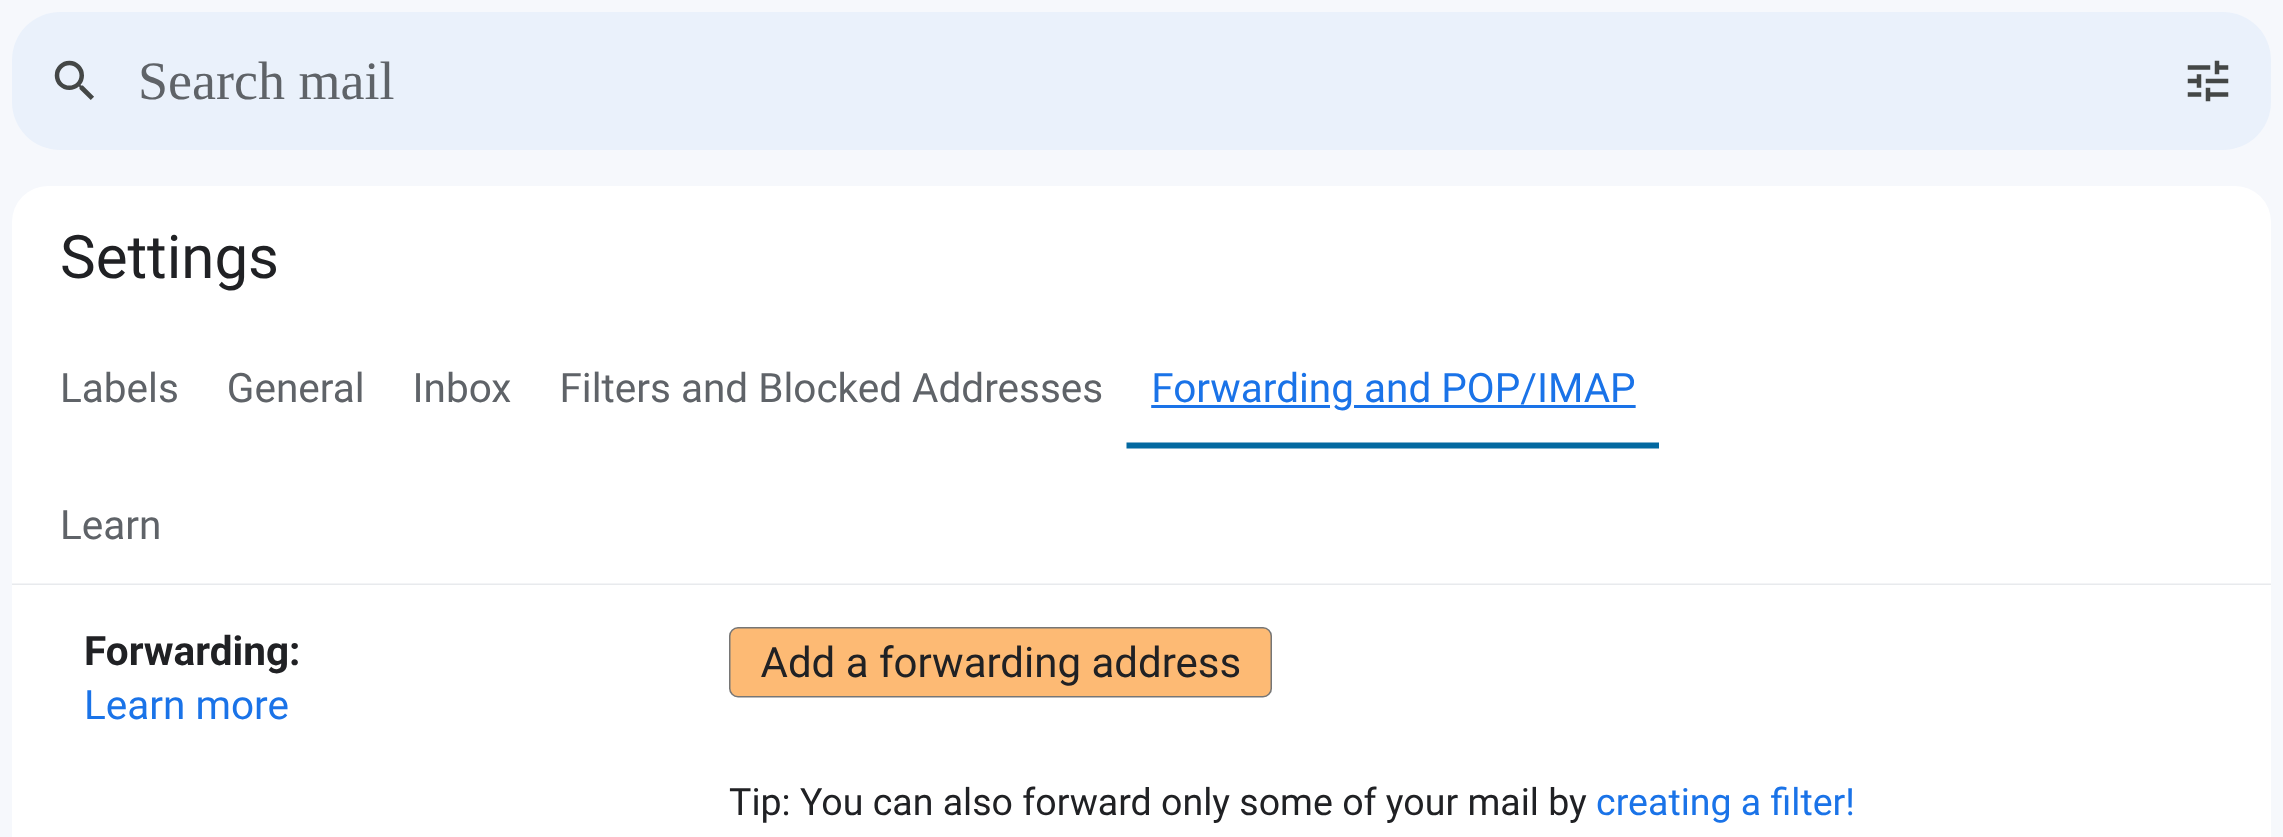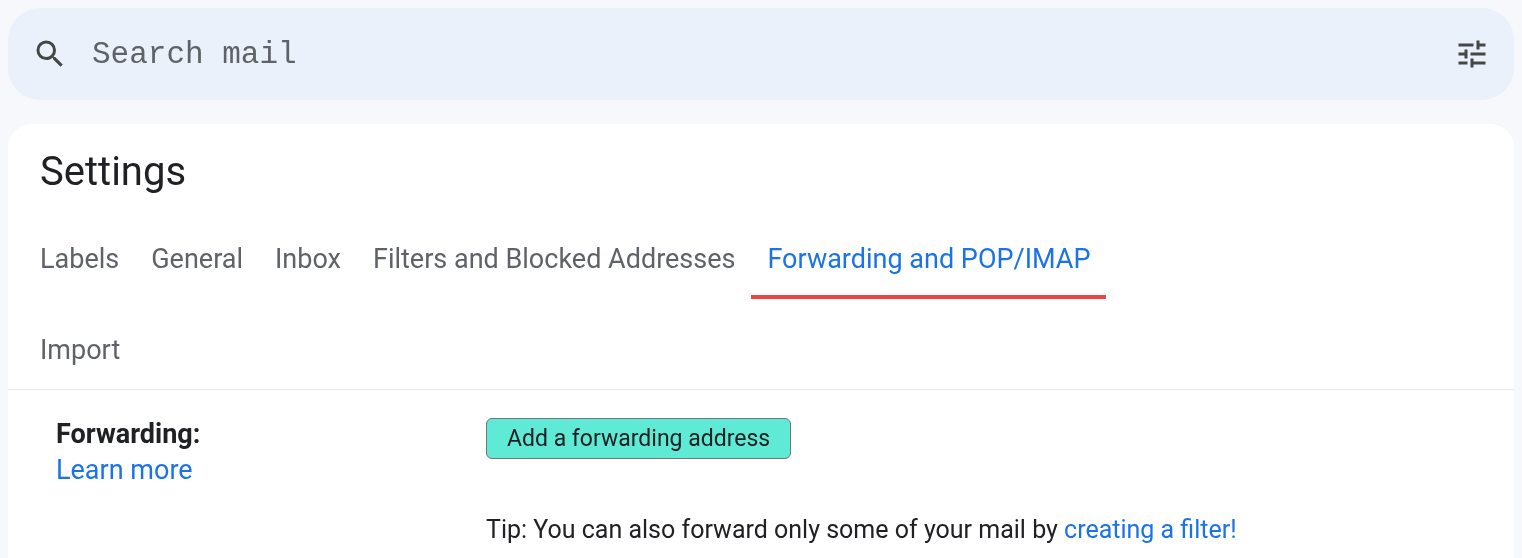--- a/index.html
+++ b/index.html
@@ -27,24 +27,24 @@
     .search-icon {
       width: 36px;
       height: 36px;
       color: #444746;
       flex-shrink: 0;
     }
     .search-input {
       flex: 1;
       border: none;
       background: transparent;
-      font-size: 31px;
+      font-size: 36px;
       color: #1d4ed8;
       outline: none;
-      font-family: Liberation Mono, monospace;
+      font-family: Liberation Serif, serif;
     }
     .search-input::placeholder {
       color: #5f6368;
     }
     .tune-icon {
       width: 36px;
       height: 36px;
       color: #444746;
       flex-shrink: 0;
       cursor: pointer;
@@ -74,21 +74,22 @@
       font-size: 27px;
       color: #5f6368;
       padding: 8px 16px 20px 16px;
       cursor: pointer;
       border-bottom: 4px solid transparent;
       margin-bottom: -1px;
       white-space: nowrap;
     }
     .tab.active {
       color: #1a73e8;
-      border-bottom: 4px solid #ef4444;
+      border-bottom: 4px solid #0369a1;
+      text-decoration: underline;
     }
     .tabs-row1 {
       display: flex;
       gap: 0;
       width: 100%;
     }
     .tabs-row2 {
       display: flex;
       width: 100%;
       padding-top: 28px;
@@ -116,25 +117,25 @@
       font-size: 27px;
       color: #1a73e8;
       cursor: pointer;
       display: block;
       margin-top: 4px;
     }
     .forwarding-right {
       flex: 1;
     }
     .add-forwarding-btn {
-      background: #5eead4;
+      background: #fdba74;
       border: 1px solid #767676;
       border-radius: 6px;
       padding: 6px 20px;
-      font-size: 23px;
+      font-size: 28px;
       color: #202124;
       cursor: pointer;
       font-family: inherit;
     }
     .tip-text {
       font-size: 25px;
       color: #202124;
       margin-top: 56px;
     }
     .tip-link {
@@ -167,21 +168,21 @@
 
   <div class="tabs">
     <div class="tabs-row1">
       <div class="tab">Labels</div>
       <div class="tab">General</div>
       <div class="tab">Inbox</div>
       <div class="tab">Filters and Blocked Addresses</div>
       <div class="tab active">Forwarding and POP/IMAP</div>
     </div>
     <div class="tabs-row2">
-      <div class="tab">Import</div>
+      <div class="tab">Learn</div>
     </div>
   </div>
 
   <div class="settings-content">
     <div class="forwarding-row">
       <div class="forwarding-left">
         <span class="forwarding-label">Forwarding:</span>
         <a class="learn-more">Learn more</a>
       </div>
       <div class="forwarding-right">

